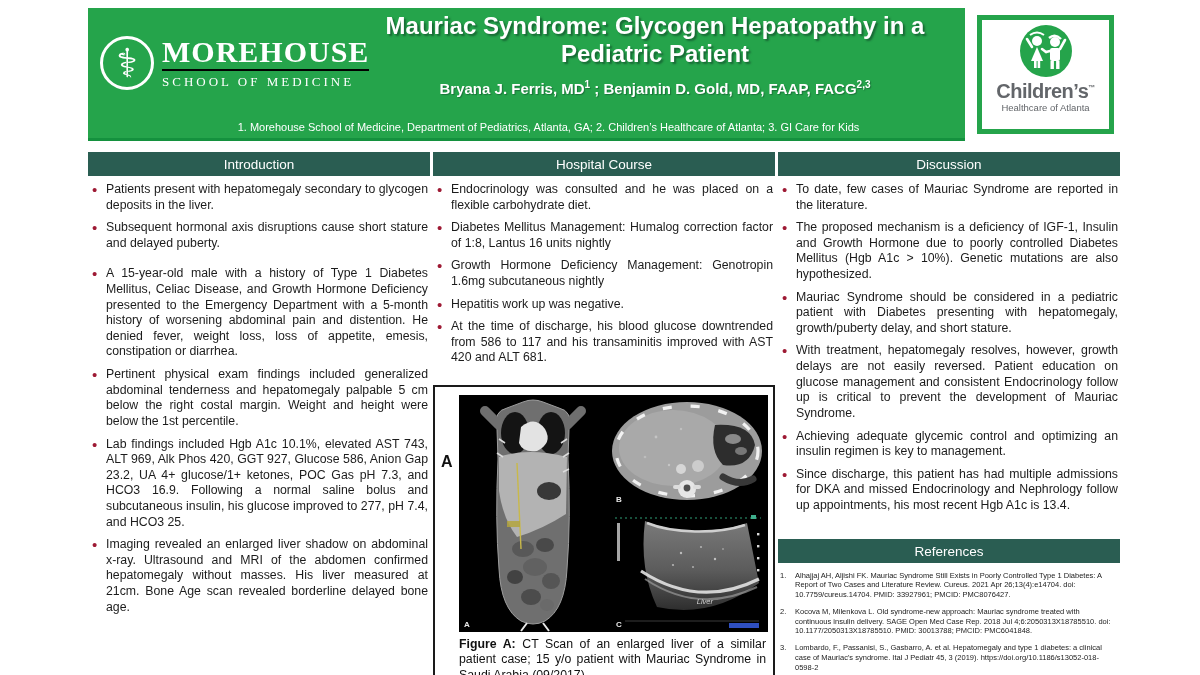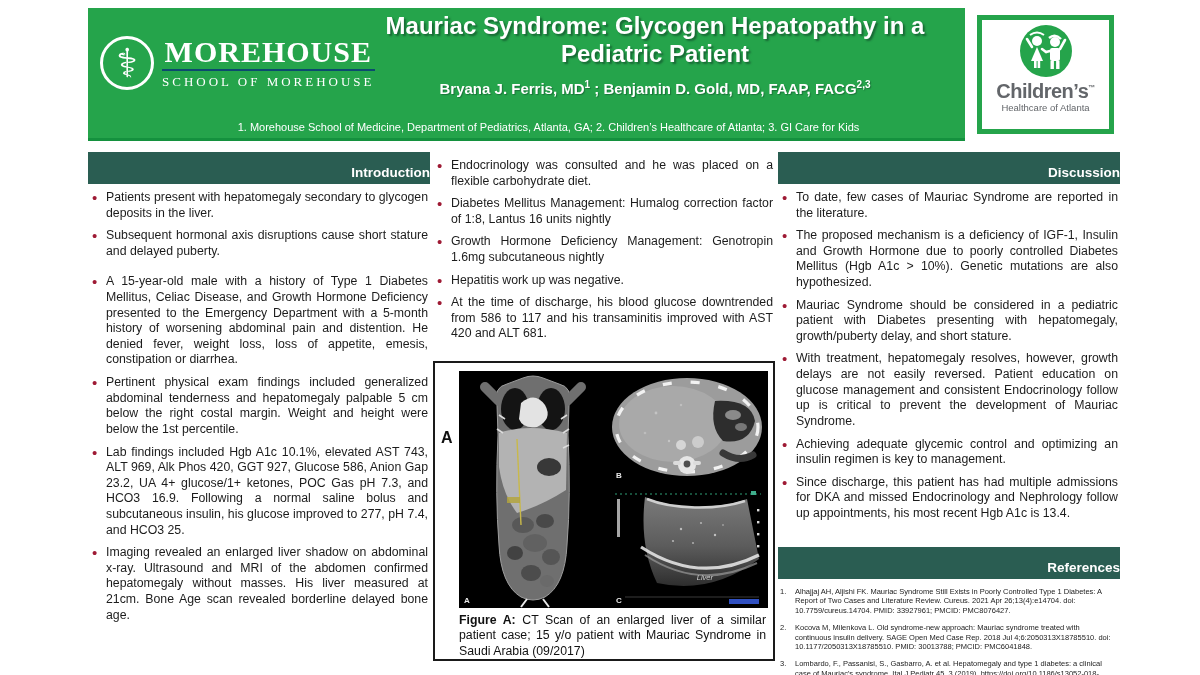--- a/index.html
+++ b/index.html
@@ -8,42 +8,42 @@
 
   
   .band { position:absolute; left:88px; top:8px; width:877px; height:133px;
           background:#25a44b; border-bottom:3px solid #14913e; color:#fff; }
   .mlogo { position:absolute; left:12px; top:28px; display:flex; align-items:center; gap:8px; }
   .emblem { width:54px; height:54px; border:3px solid #fff; border-radius:50%;
             display:flex; align-items:center; justify-content:center;
             font-size:40px; line-height:1; color:#fff; }
   .mlogo-text { text-align:left; font-family:"Liberation Serif", serif; }
   .mlogo-name { font-size:30px; letter-spacing:1px; font-weight:bold; line-height:1;
-                border-bottom:2px solid #0c4a6e; padding-bottom:2px;text-align:center; }
+                border-bottom:2px solid #000000; padding-bottom:2px; }
   .mlogo-sub { font-size:13px; letter-spacing:3px; margin-top:3px; }
   .head-center { margin-left:258px; width:618px; text-align:center; padding-top:4px; }
   .title { font-size:24px; font-weight:bold; line-height:1.17; max-width:586px; margin:0 auto;
            text-shadow:2px 2px 2px rgba(15,70,40,.65); }
   .authors { margin-top:11px; font-size:15px; font-weight:bold; text-shadow:1px 1px 1px rgba(15,70,40,.5); }
   .authors sup { font-size:10px; }
   .affils { position:absolute; bottom:5px; left:0; width:100%; text-align:center;
             font-size:11px; padding-left:44px; color:#fff; }
 
   
   .choa { position:absolute; left:977px; top:15px; width:137px; height:119px;
           background:#fff; border:5px solid #25a44b; text-align:center; padding-top:5px; }
   .choa-name { font-size:20px; font-weight:bold; color:#63666a; line-height:1; letter-spacing:-.5px; }
   .choa-name sup { font-size:7px; vertical-align:8px; }
   .choa-sub { font-size:9.5px; color:#63666a; margin-top:1px; }
 
   
   .col { position:absolute; top:152px; width:342px; }
   .col1 { left:88px; } .col2 { left:433px; } .col3 { left:778px; }
-  .sechead { background:#2a5d52; color:#fff; font-weight:bold; font-size:13.5px;
-             text-align:right; padding:13px 0 4px 0; }
+  .sechead { background:#2a5d52; color:#fff; font-weight:normal; font-size:13.5px;
+             text-align:center; padding:5px 0 4px 0; }
   ul.blts { list-style:none; padding:6px 2px 2px 2px; }
   ul.blts li { position:relative; padding-left:16px; font-size:12.3px; line-height:1.27;
                text-align:justify; color:#1c1c1c; margin-bottom:7px; }
   ul.blts li::before { content:"\2022"; position:absolute; left:2px; top:-2px;
                        color:#9e1a34; font-size:15px; }
 
   
   .figbox { position:relative; margin-top:10px; border:2px solid #1a1a1a; background:#fff;
             padding:8px 7px 5px 24px; height:300px; }
   .fig-side-label { position:absolute; left:6px; top:66px; font-weight:bold; font-size:16px; color:#111; }
@@ -68,21 +68,21 @@
 </head>
 <body>
 
 <div id="poster">
 
   <div class="band">
     <div class="mlogo">
       <div class="emblem">⚕</div>
       <div class="mlogo-text">
         <div class="mlogo-name">MOREHOUSE</div>
-        <div class="mlogo-sub">SCHOOL OF MOREHOUSE</div>
+        <div class="mlogo-sub">SCHOOL OF MEDICINE</div>
       </div>
     </div>
     <div class="head-center">
       <div class="title">Mauriac Syndrome: Glycogen Hepatopathy in a Pediatric Patient</div>
       <div class="authors"><span>Bryana J. Ferris, MD</span><sup>1</sup><span> ; </span><span>Benjamin D. Gold, MD, FAAP, FACG</span><sup>2,3</sup></div>
     </div>
     <div class="affils">1. Morehouse School of Medicine, Department of Pediatrics, Atlanta, GA; 2. Children’s Healthcare of Atlanta; 3. GI Care for Kids</div>
   </div>
 
   <div class="choa">
@@ -117,20 +117,21 @@
     </ul>
     <ul class="blts">
       <li>A 15-year-old male with a history of Type 1 Diabetes Mellitus, Celiac Disease, and Growth Hormone Deficiency presented to the Emergency Department with a 5-month history of worsening abdominal pain and distention. He denied fever, weight loss, loss of appetite, emesis, constipation or diarrhea.</li>
       <li>Pertinent physical exam findings included generalized abdominal tenderness and hepatomegaly palpable 5 cm below the right costal margin. Weight and height were below the 1st percentile.</li>
       <li>Lab findings included Hgb A1c 10.1%, elevated AST 743, ALT 969, Alk Phos 420, GGT 927, Glucose 586, Anion Gap 23.2, UA 4+ glucose/1+ ketones, POC Gas pH 7.3, and HCO3 16.9. Following a normal saline bolus and subcutaneous insulin, his glucose improved to 277, pH 7.4, and HCO3 25.</li>
       <li>Imaging revealed an enlarged liver shadow on abdominal x-ray. Ultrasound and MRI of the abdomen confirmed hepatomegaly without masses. His liver measured at 21cm. Bone Age scan revealed borderline delayed bone age.</li>
     </ul>
   </div>
 
   <div class="col col2">
+    <div class="sechead">Hospital Course</div>
     <ul class="blts">
       <li>Endocrinology was consulted and he was placed on a flexible carbohydrate diet.</li>
       <li>Diabetes Mellitus Management: Humalog correction factor of 1:8, Lantus 16 units nightly</li>
       <li>Growth Hormone Deficiency Management: Genotropin 1.6mg subcutaneous nightly</li>
       <li>Hepatitis work up was negative.</li>
       <li>At the time of discharge, his blood glucose downtrended from 586 to 117 and his transaminitis improved with AST 420 and ALT 681.</li>
     </ul>
 
     <div class="figbox">
       <span class="fig-side-label">A</span>

